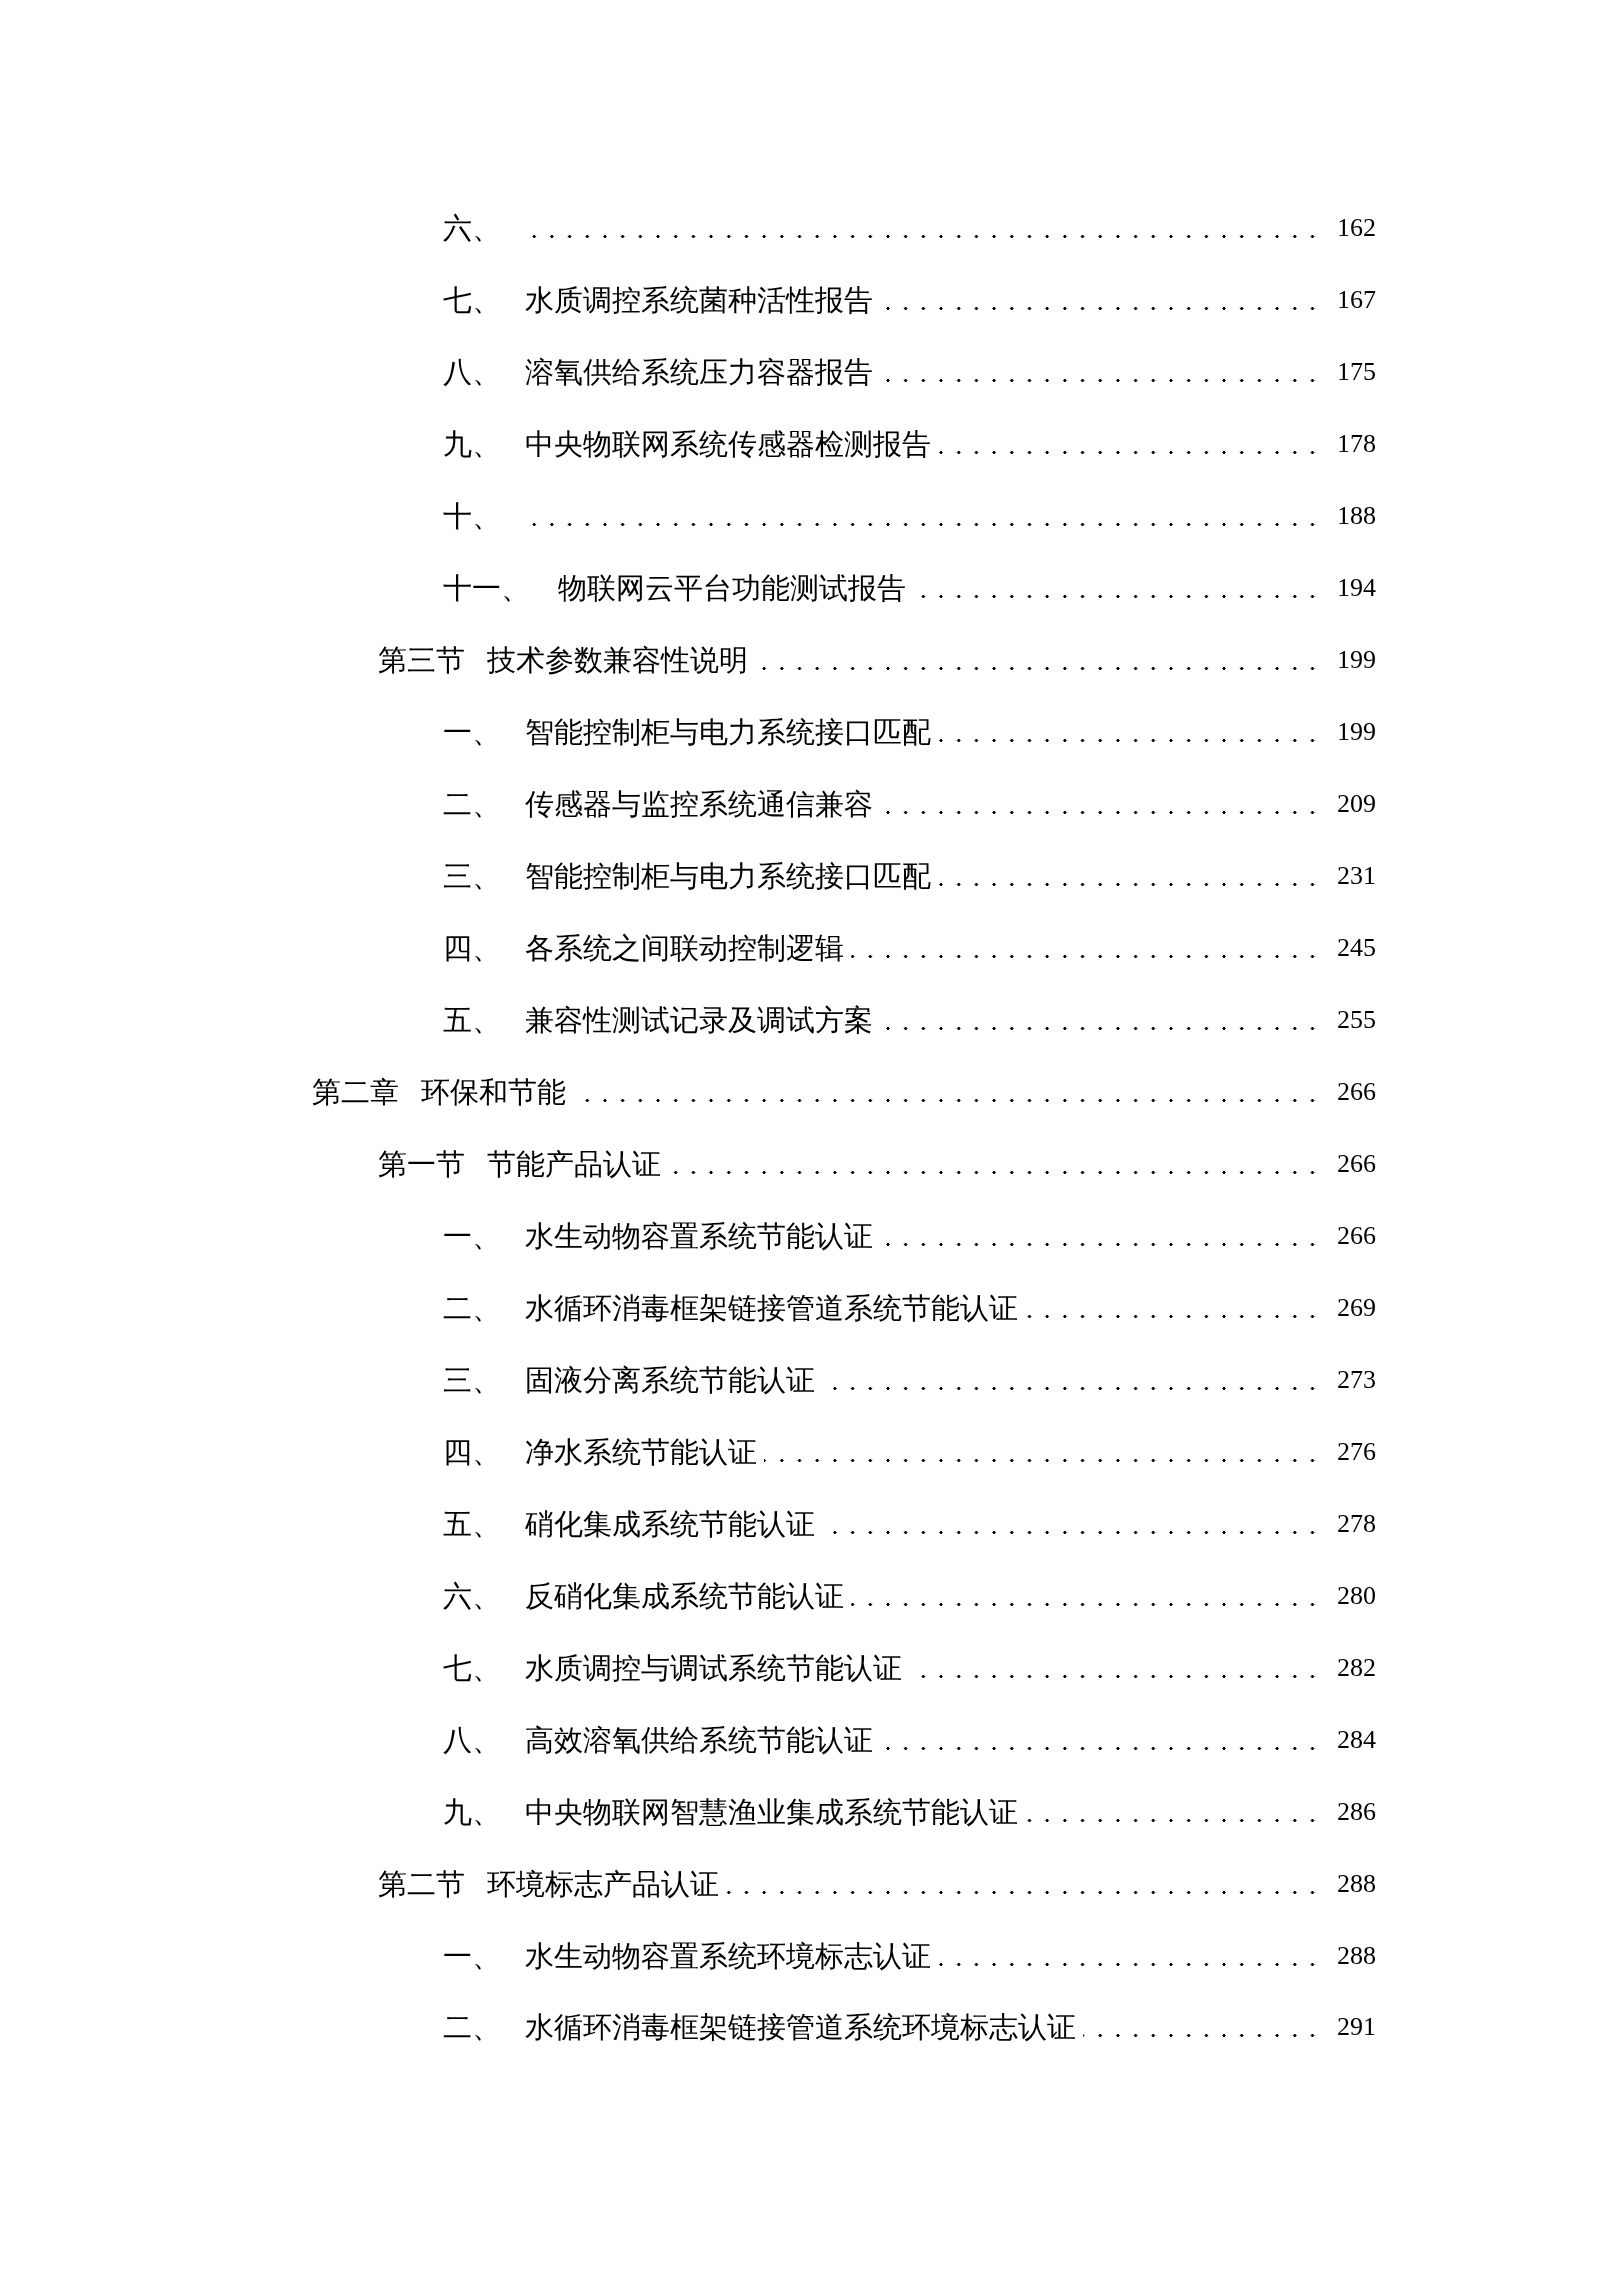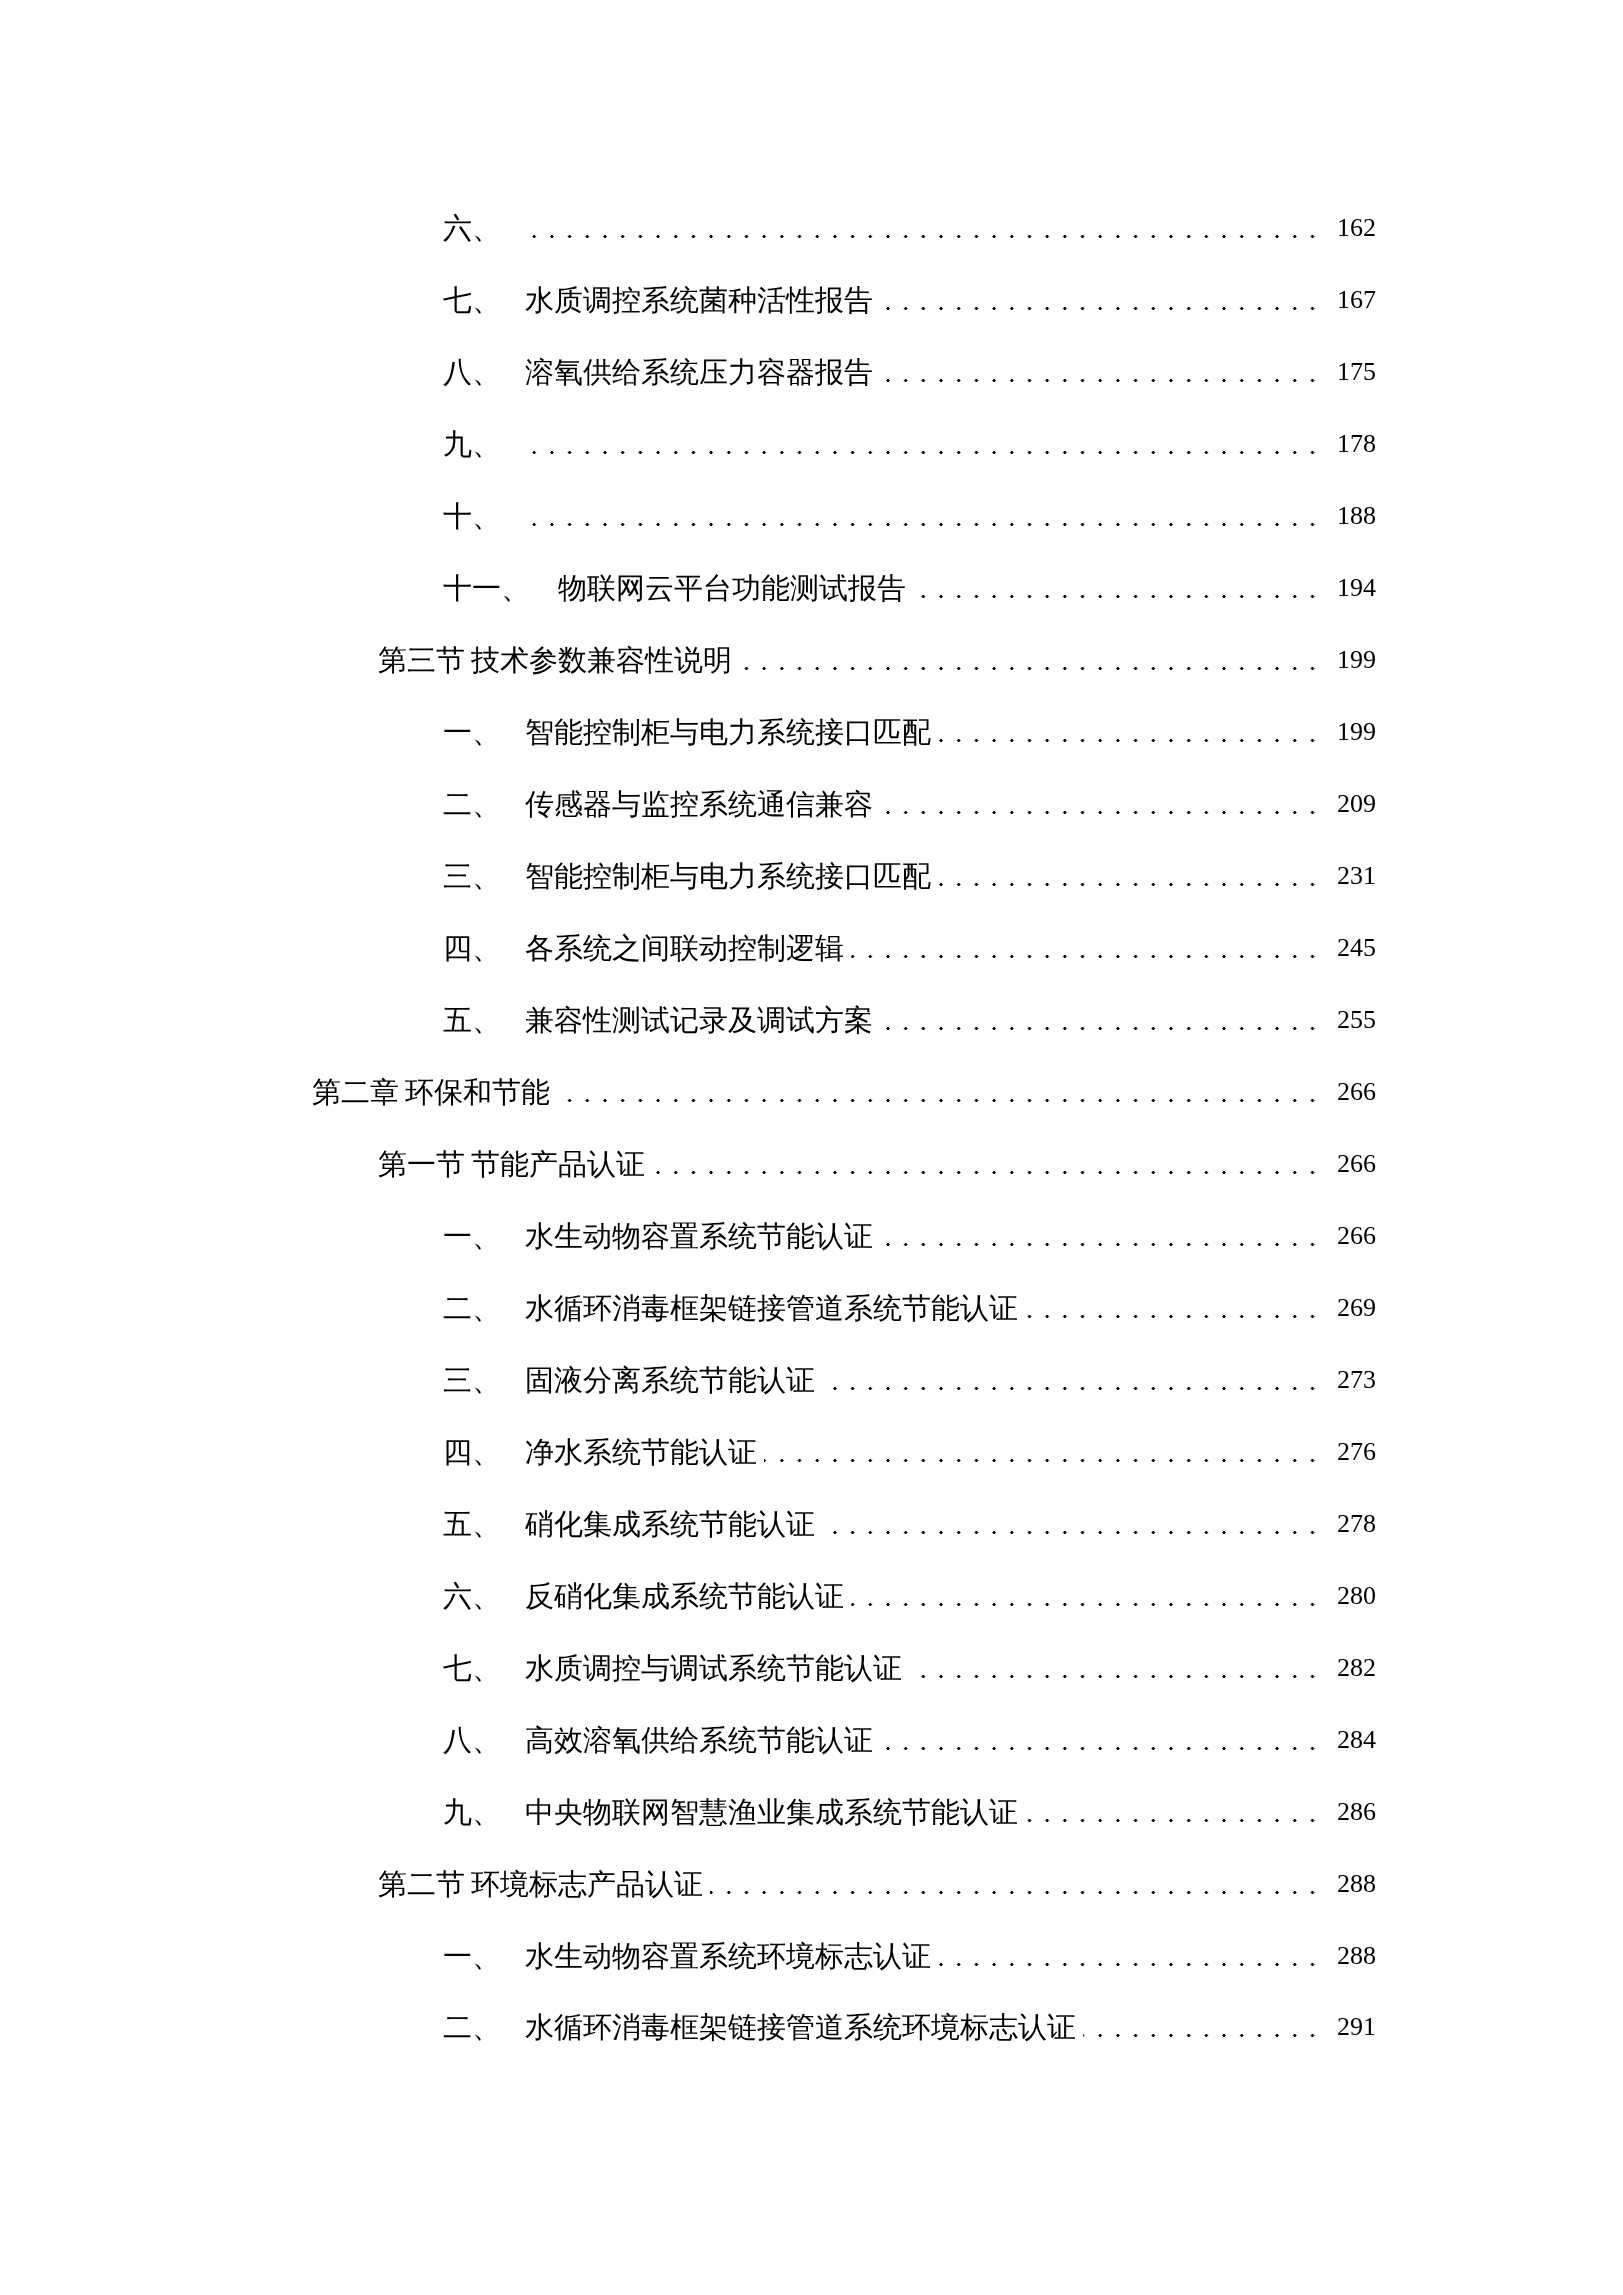--- a/index.html
+++ b/index.html
@@ -39,21 +39,21 @@
     }
     .lvl-1 .entry { left: 312px; }
     .lvl-2 .entry { left: 378px; }
     .lvl-3 .entry { left: 443px; }
     .num {
       white-space: nowrap;
       flex: none;
     }
     .lvl-3 .num { width: 82px; }
     .lvl-3.wide .num { width: 115px; }
-    .lvl-1 .num, .lvl-2 .num { margin-right: 6px; }
+    .lvl-1 .num, .lvl-2 .num { margin-right: 22px; }
     .title {
       white-space: nowrap;
       flex: none;
     }
     .leader {
       flex: 1 1 auto;
       overflow: hidden;
       white-space: nowrap;
       margin: 0 9.2px 0 6.5px;
       height: 72px;
@@ -103,20 +103,21 @@
       <div class="entry">
         <span class="num">八、</span>
         <span class="title">溶氧供给系统压力容器报告</span>
         <span class="leader"></span>
         <span class="page">175</span>
       </div>
     </div>
   <div class="toc-row lvl-3" style="top:216px">
       <div class="entry">
         <span class="num">九、</span>
+        <span class="title">中央物联网系统传感器检测报告</span>
         <span class="leader"></span>
         <span class="page">178</span>
       </div>
     </div>
   <div class="toc-row lvl-3" style="top:288px">
       <div class="entry">
         <span class="num">十、</span>
         <span class="leader"></span>
         <span class="page">188</span>
       </div>

